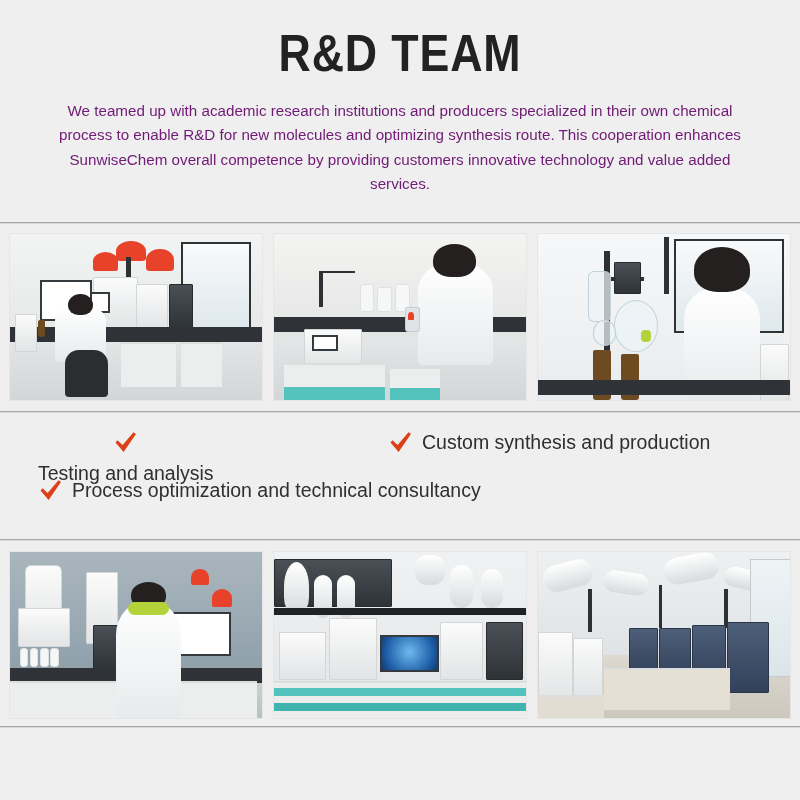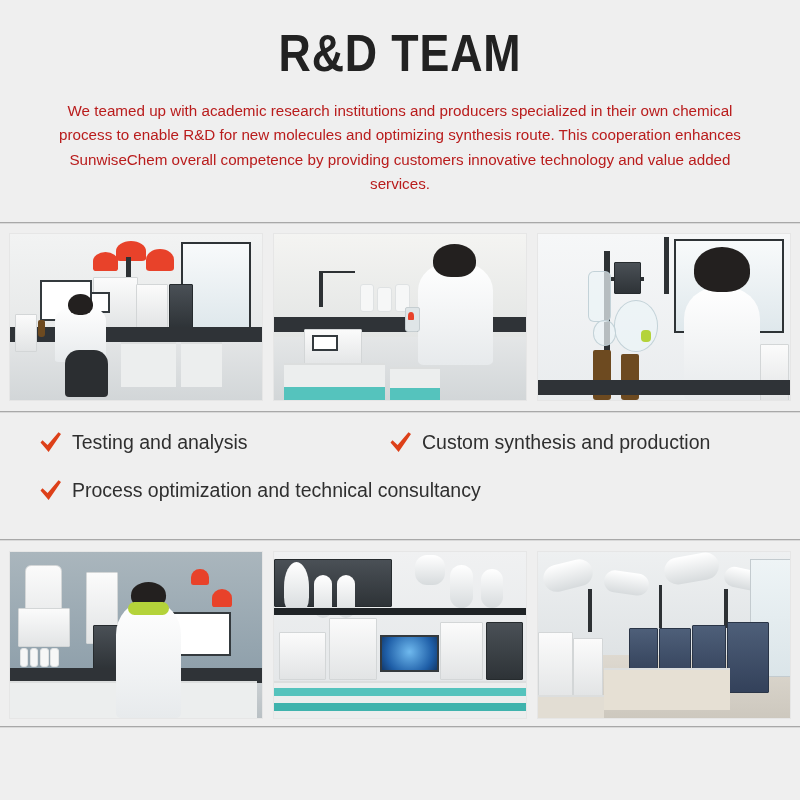--- a/index.html
+++ b/index.html
@@ -35,21 +35,21 @@
     transform: scaleX(0.86);
     transform-origin: center center;
     margin: 0;
   }
   .intro {
     margin: 18px auto 0 auto;
     width: 700px;
     text-align: center;
     font-size: 15.2px;
     line-height: 1.62;
-    color: #b91c1c;
+    color: #701a75;
   }
 
   
   .divider {
     position: absolute;
     left: 0;
     width: 800px;
     height: 0;
     border-top: 1px solid #a8a8a8;
     border-bottom: 1px solid #d9d9d9;
@@ -115,21 +115,21 @@
     top: 420px;
     width: 800px;
     height: 110px;
   }
   .check-item {
     position: absolute;
     display: flex;
     align-items: center;
     gap: 8px;
   }
-  .check-item.c0 { left: 38px;  top: 10px; }
+  .check-item.c0 { left: 38px;  top: 10px; flex-direction: column; }
   .check-item.c1 { left: 388px; top: 10px; }
   .check-item.c2 { left: 38px;  top: 58px; }
   .tick {
     width: 26px;
     height: 26px;
     flex: none;
     display: block;
   }
   .check-label {
     font-size: 19.5px;

